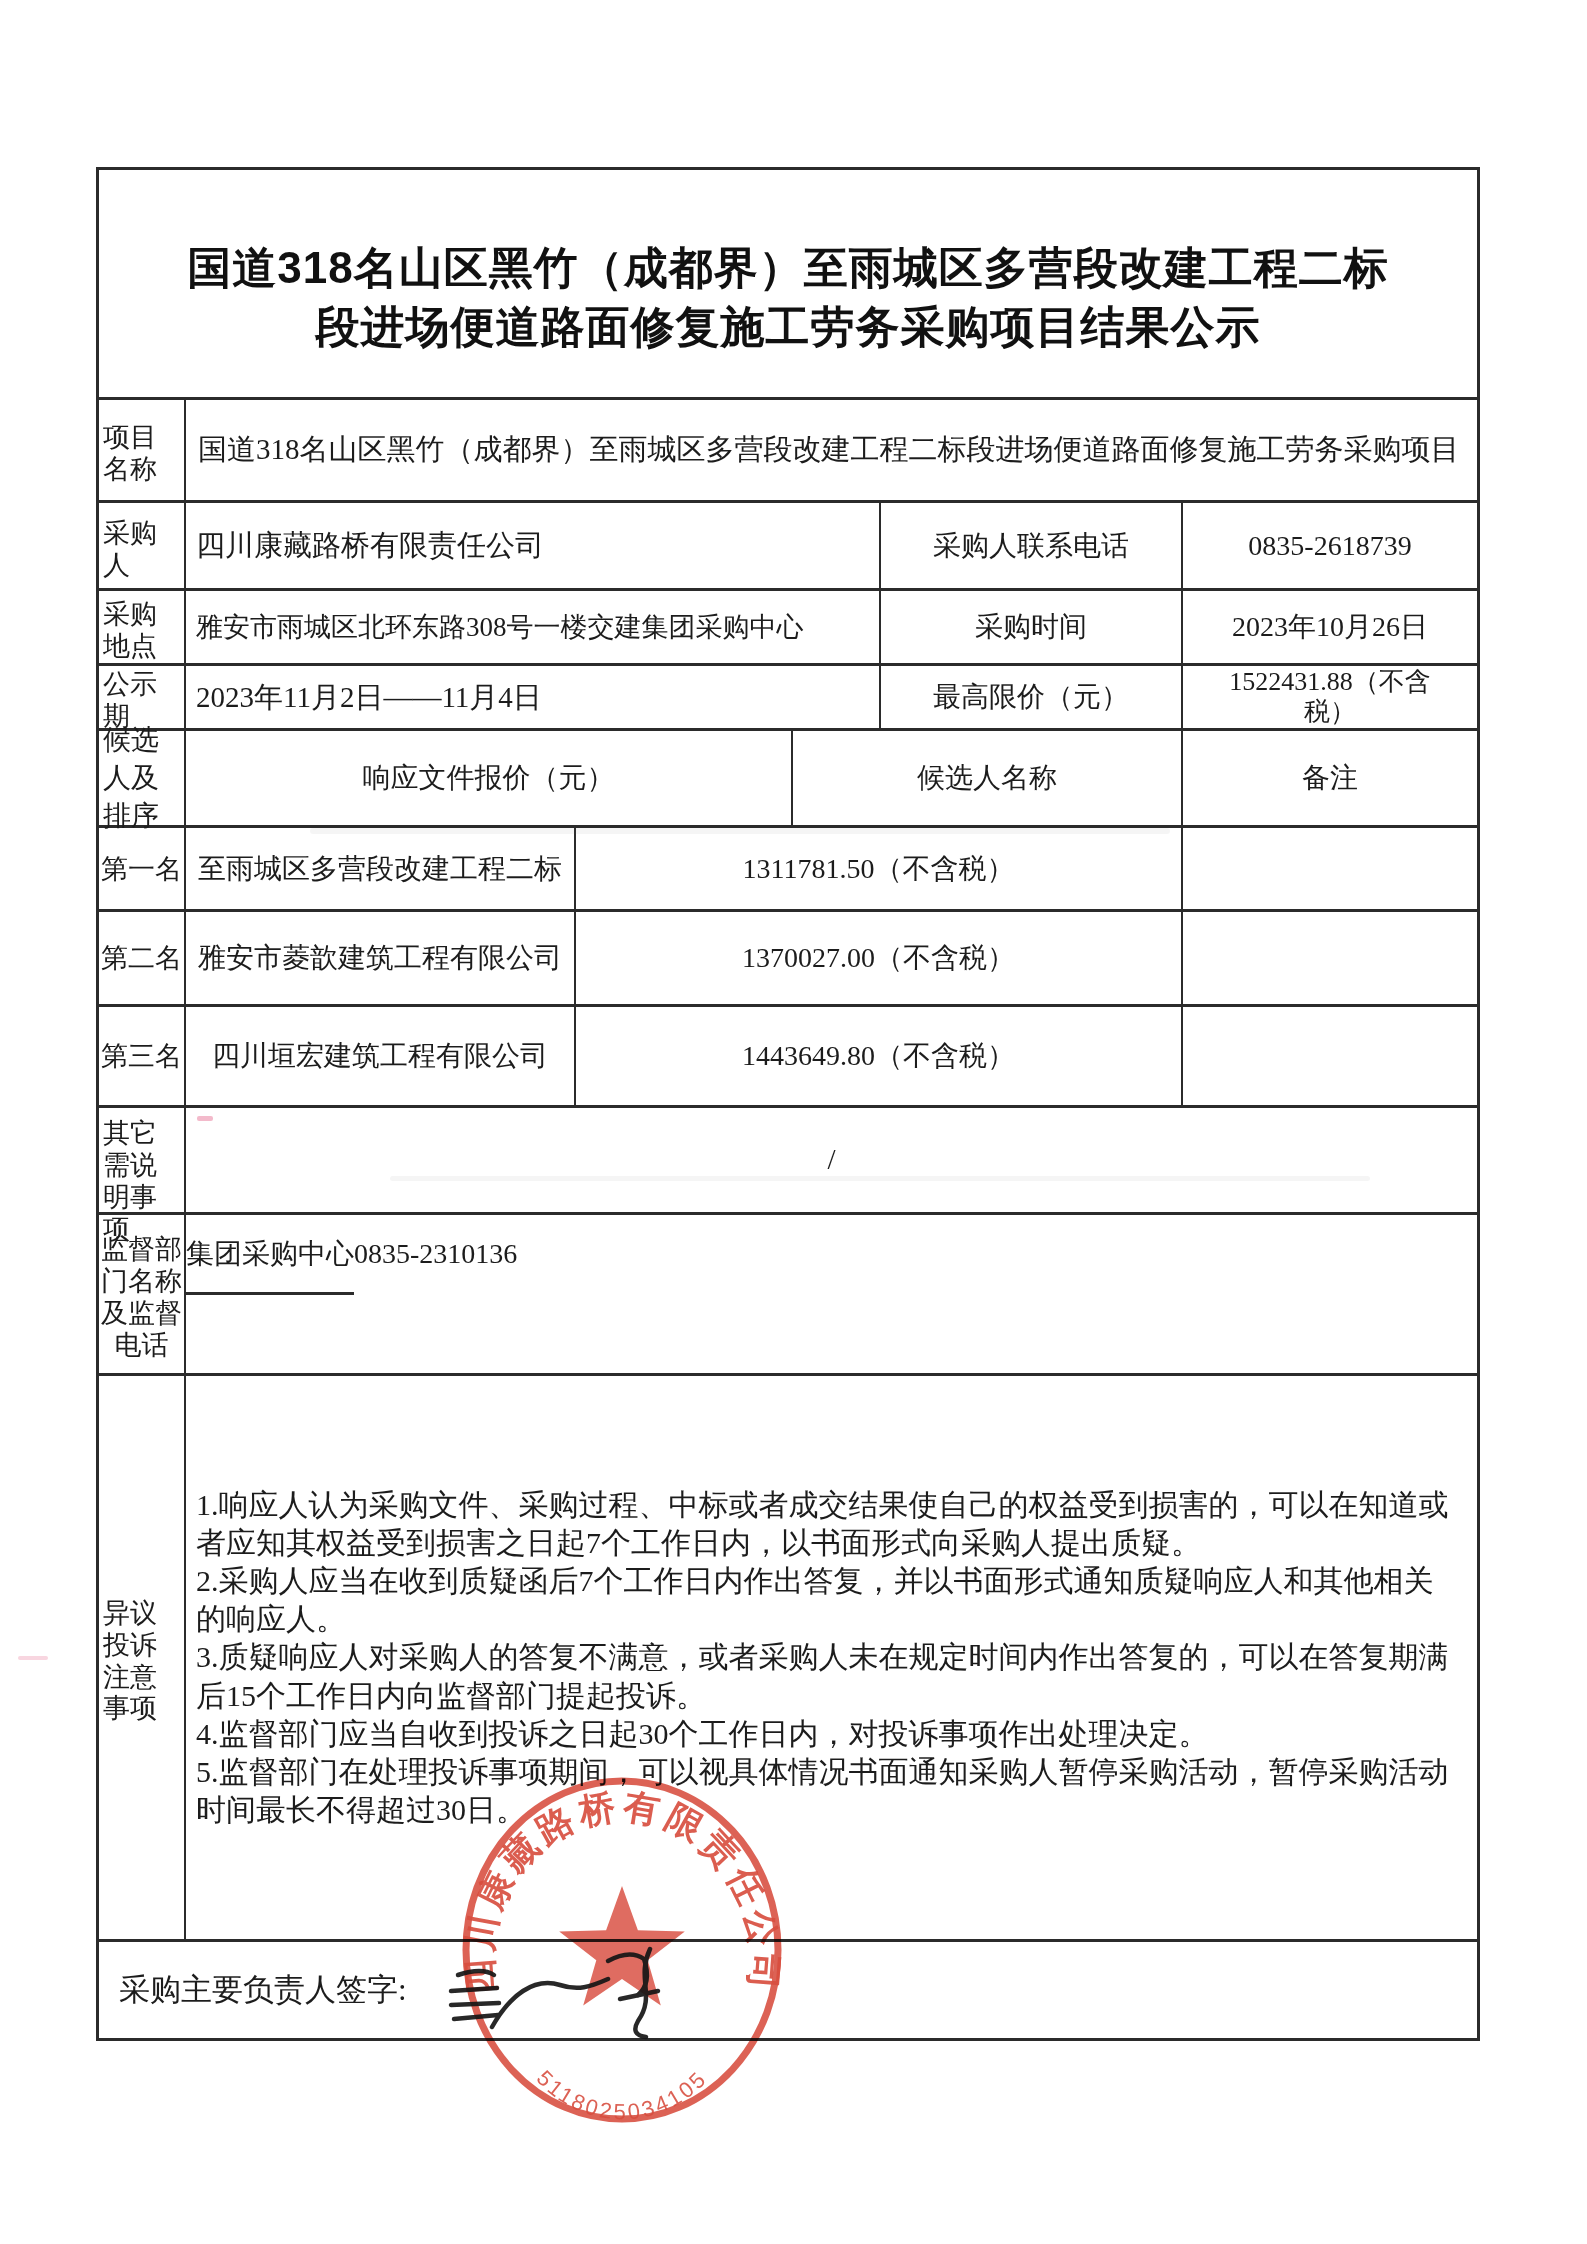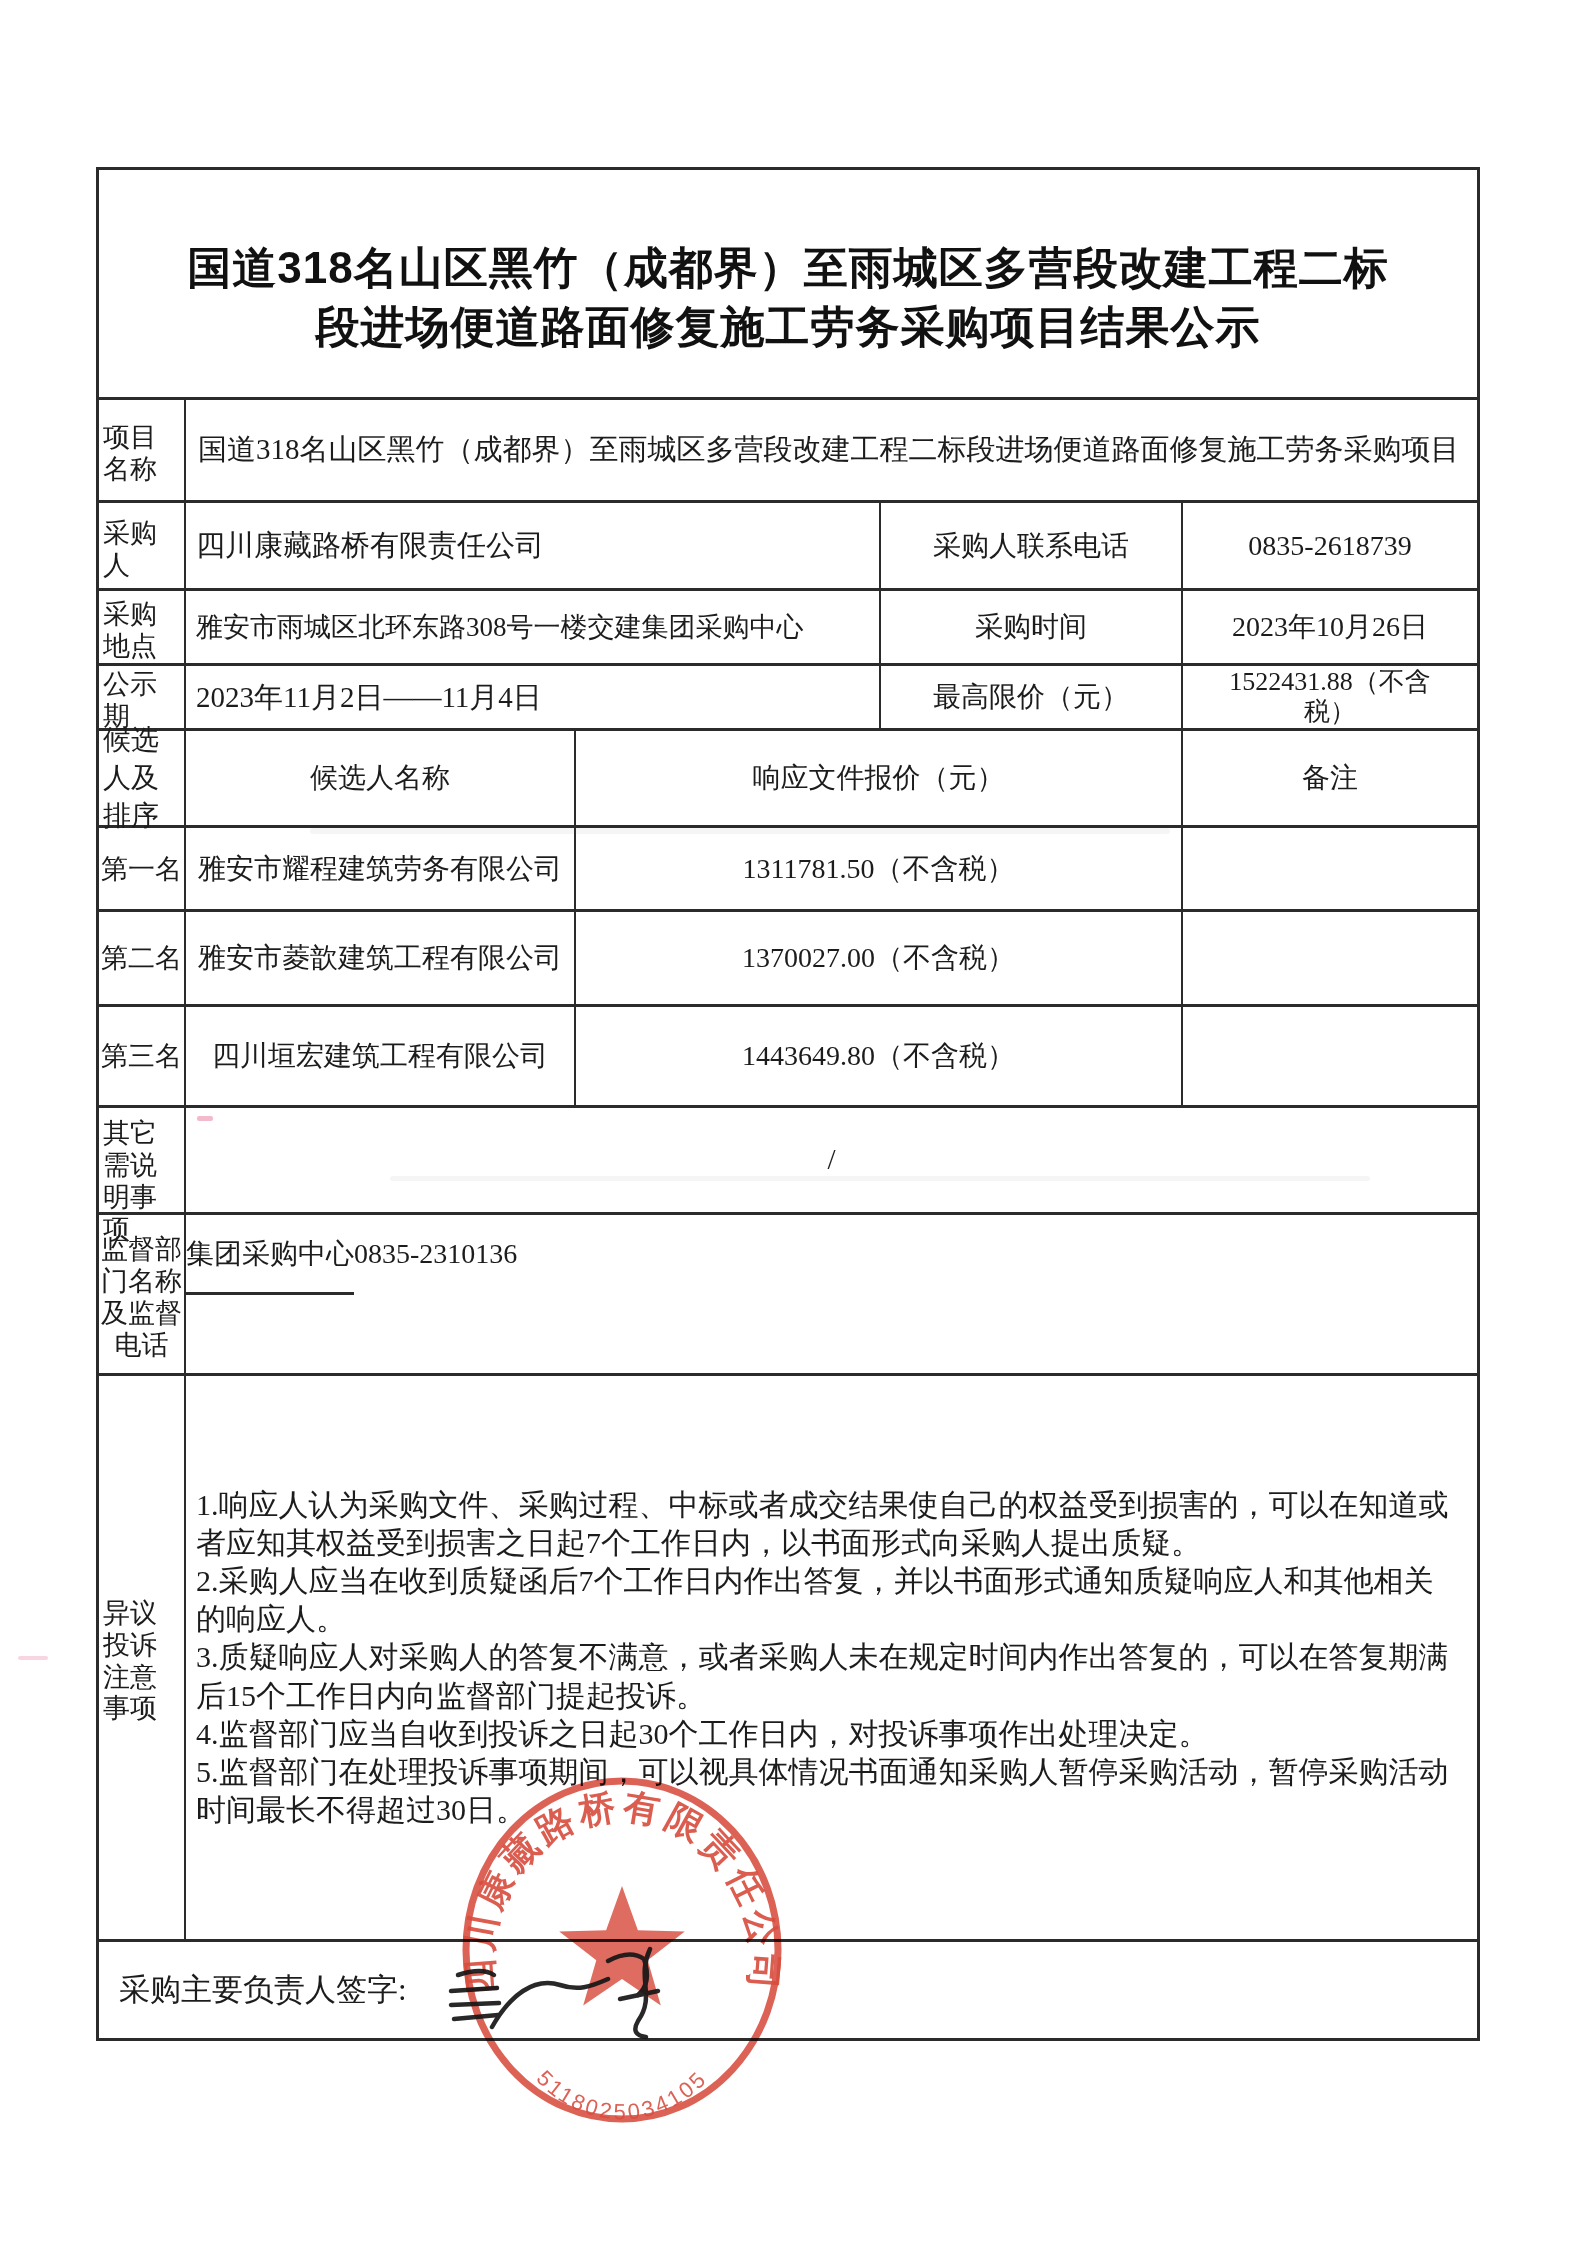--- a/index.html
+++ b/index.html
@@ -103,28 +103,28 @@
 
     <div class="row row-publicity">
       <div class="cell c1">公示期</div>
       <div class="cell c-content">2023年11月2日——11月4日</div>
       <div class="cell c-midlabel">最高限价（元）</div>
       <div class="cell c-value">1522431.88（不含税）</div>
     </div>
 
     <div class="row row-chead">
       <div class="cell cc-rank" style="text-align:left;padding:2px 2px 2px 4px;">候选人及排序</div>
+      <div class="cell cc-price">响应文件报价（元）</div>
       <div class="cell cc-name">候选人名称</div>
-      <div class="cell cc-price">响应文件报价（元）</div>
       <div class="cell cc-note" style="font-size:28px;text-align:center;">备注</div>
     </div>
 
     <div class="row" style="height:84px;">
       <div class="cell cc-rank">第一名</div>
-      <div class="cell cc-name">雅安市耀程建筑劳务有限公司</div>
+      <div class="cell cc-name">至雨城区多营段改建工程二标</div>
       <div class="cell cc-price">1311781.50（不含税）</div>
       <div class="cell cc-note"></div>
     </div>
 
     <div class="row" style="height:95px;">
       <div class="cell cc-rank">第二名</div>
       <div class="cell cc-name">雅安市菱歆建筑工程有限公司</div>
       <div class="cell cc-price">1370027.00（不含税）</div>
       <div class="cell cc-note"></div>
     </div>

